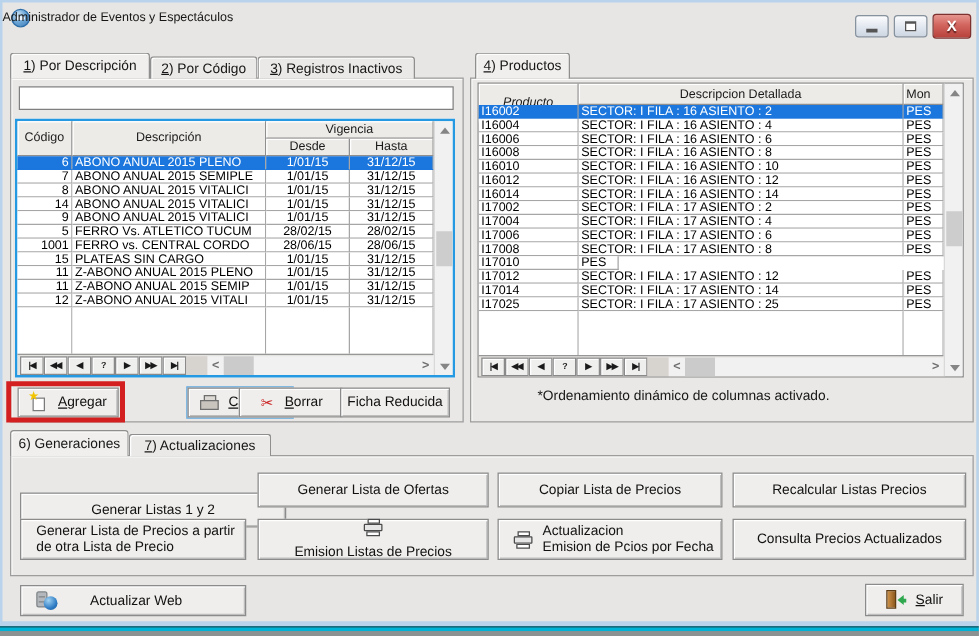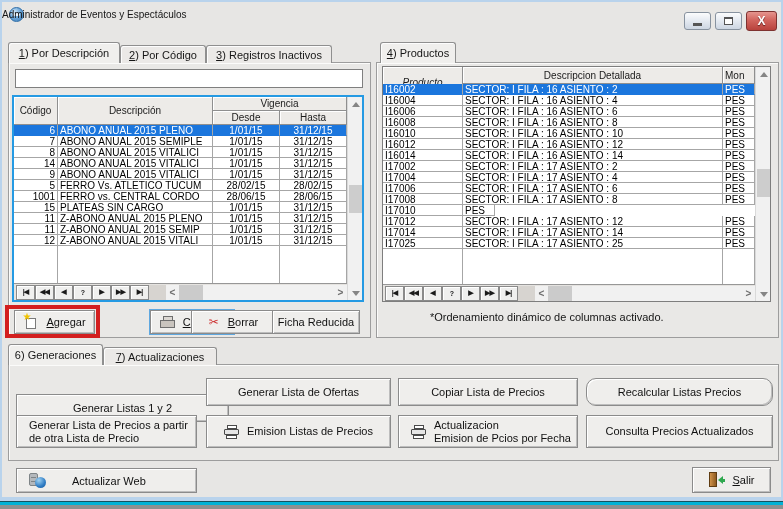--- a/index.html
+++ b/index.html
@@ -444,32 +444,32 @@
       <div class="btn" style="left: 204px; top: 376px; width: 185px; height: 28px;">
         <span class="lines">
           <span>Generar Lista  de Ofertas</span>
         </span>
       </div>
       <div class="btn" style="left: 396px; top: 376px; width: 180px; height: 28px;">
         <span class="lines">
           <span>Copiar Lista de Precios</span>
         </span>
       </div>
-      <div class="btn" style="left: 584px; top: 376px; width: 187px; height: 28px; border-radius: 10px;">
+      <div class="btn" style="left: 584px; top: 376px; width: 187px; height: 28px;">
         <span class="lines">
           <span>Recalcular Listas Precios</span>
         </span>
       </div>
       <div class="btn align-left" style="left: 14px; top: 413px; width: 181px; height: 33px;">
         <span class="lines">
           <span>Generar Lista de Precios a partir</span>
           <span>de otra Lista de Precio</span>
         </span>
       </div>
-      <div class="btn" style="left: 204px; top: 413px; width: 185px; height: 33px;">
+      <div class="btn" style="left: 204px; top: 413px; width: 185px; height: 33px; flex-direction: column;">
         <span class="ic ic-printer">
           <span class="p-top"></span>
           <span class="p-mid"></span>
           <span class="p-out"></span>
         </span>
         <span class="lines">
           <span>Emision Listas de Precios</span>
         </span>
       </div>
       <div class="btn align-left" style="left: 396px; top: 413px; width: 180px; height: 33px;">

